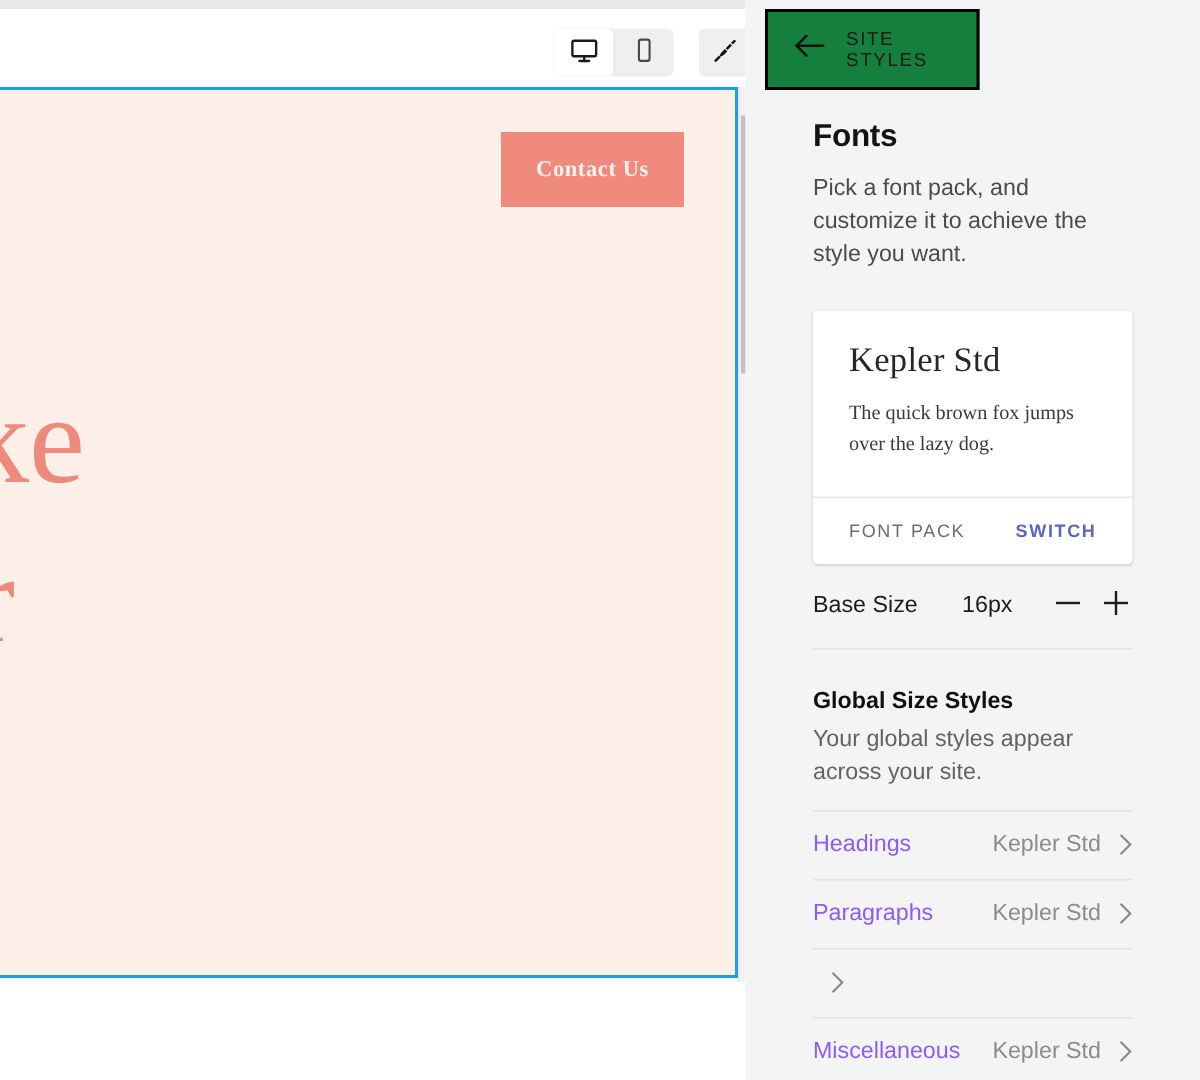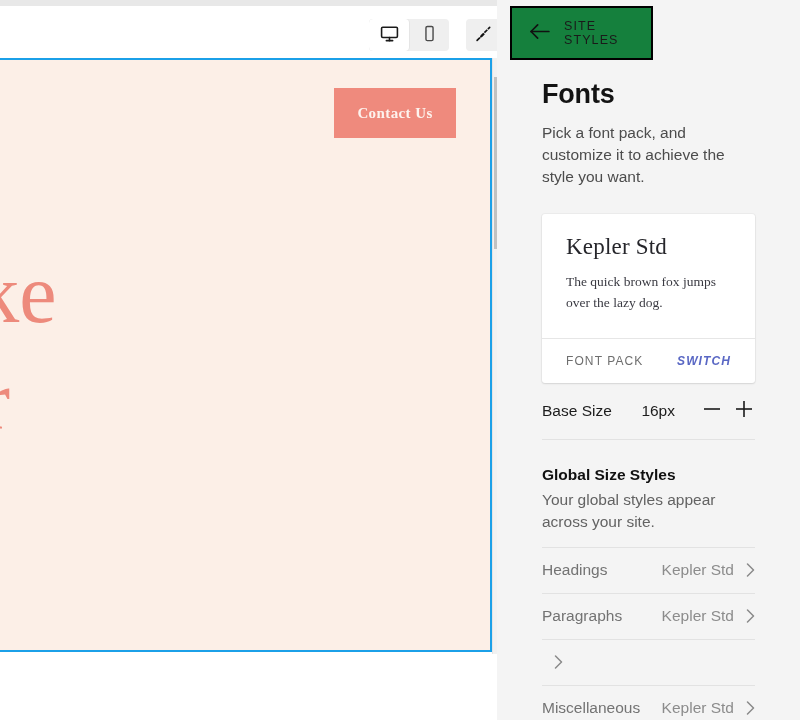--- a/index.html
+++ b/index.html
@@ -217,21 +217,21 @@
     left: 0;
     top: 60px;
     width: 303px;
     height: 660px;
     padding: 0 45px 0 45px;
     box-sizing: border-box;
   }
   #panel-title {
     margin: 0;
     padding-top: 19px;
-    font-size: 27px;
+    font-size: 21px;
     font-weight: 700;
     color: #131313;
     letter-spacing: -0.2px;
   }
   #panel-desc {
     margin: 12px 0 0 0;
     font-size: 15.5px;
     line-height: 1.42;
     color: #4c4c4c;
     font-weight: 400;
@@ -277,21 +277,20 @@
   }
   #switch-link {
     font-size: 12px;
     letter-spacing: 1.1px;
     color: #5967c4;
     font-weight: 700;
     cursor: pointer;
     background: none;
     border: none;
     padding: 0;
-    font-style: italic;
   }
 
   
   #base-size-row {
     display: flex;
     align-items: center;
     height: 56px;
     border-bottom: 1px solid #e2e2e2;
   }
   #base-size-label {
@@ -338,21 +337,21 @@
   .style-row {
     display: flex;
     align-items: center;
     height: 45px;
     border-bottom: 1px solid #e2e2e2;
     cursor: pointer;
   }
   .style-row-label {
     flex: 1;
     font-size: 15.5px;
-    color: #737373;
+    color: #8b5cf6;
   }
   .style-row-value {
     font-size: 15.5px;
     color: #8c8c8c;
     margin-right: 12px;
   }
   .chev {
     color: #8a8a8a;
     display: flex;
     align-items: center;

